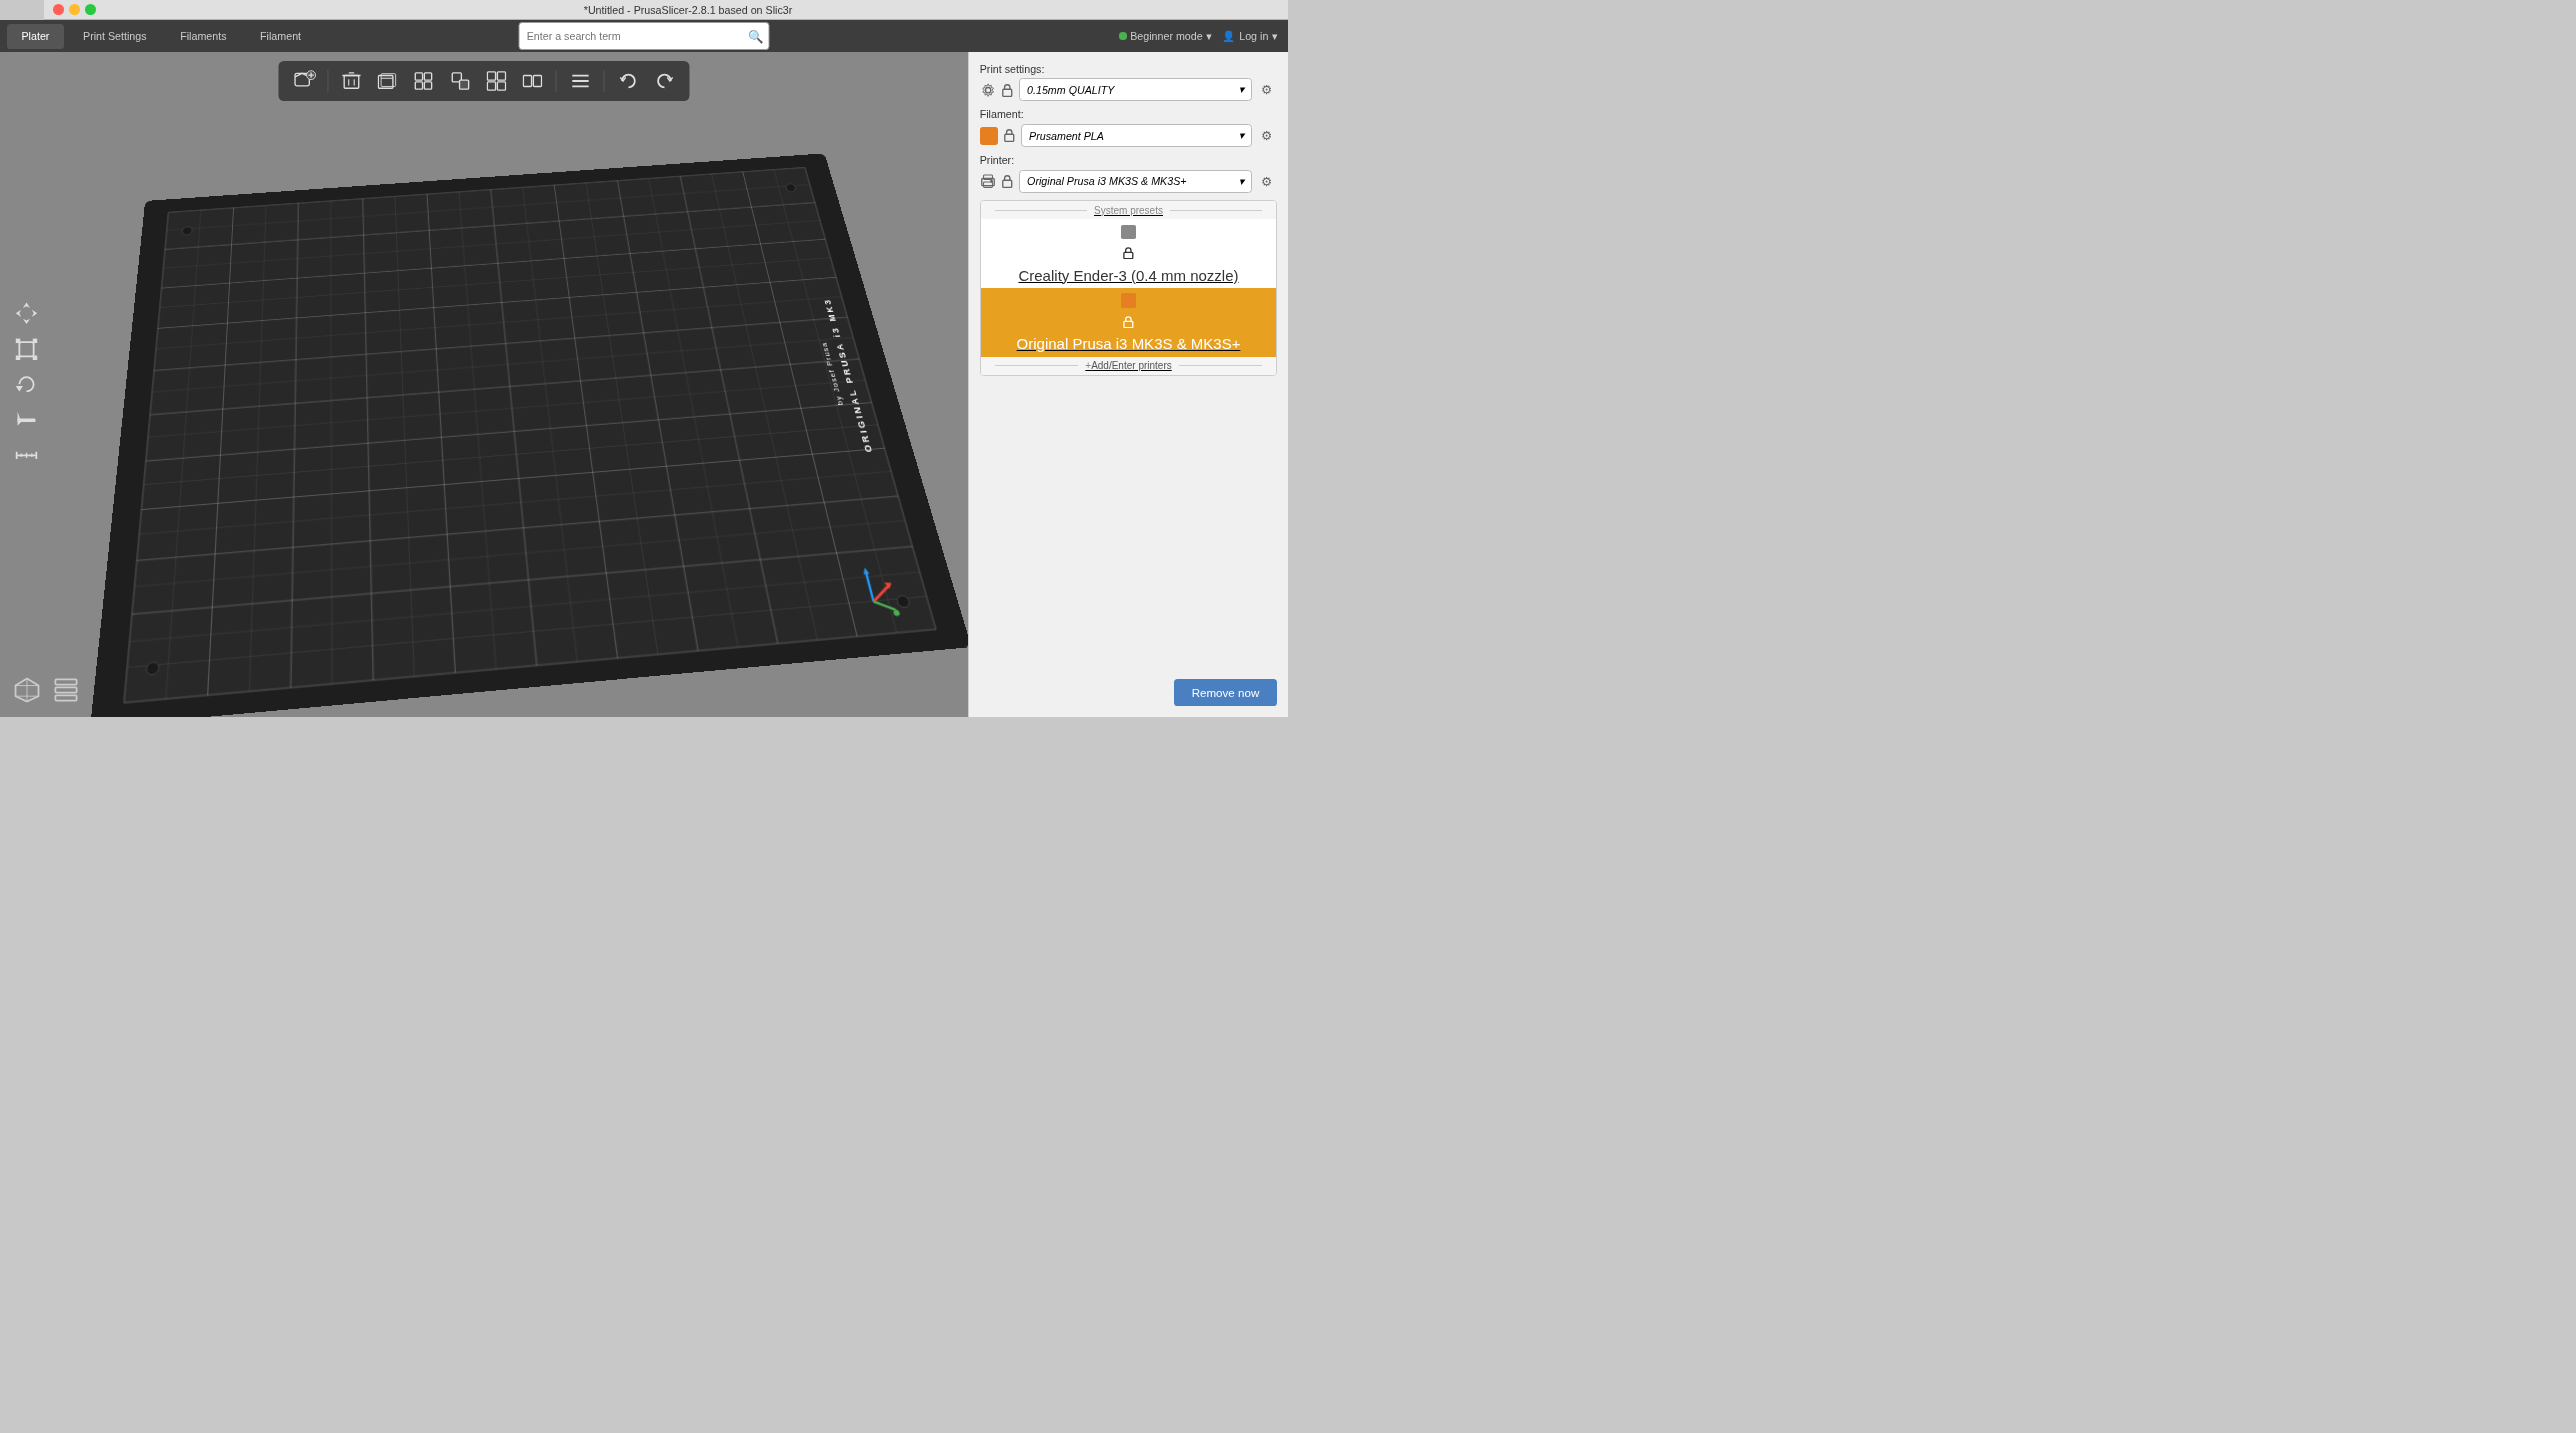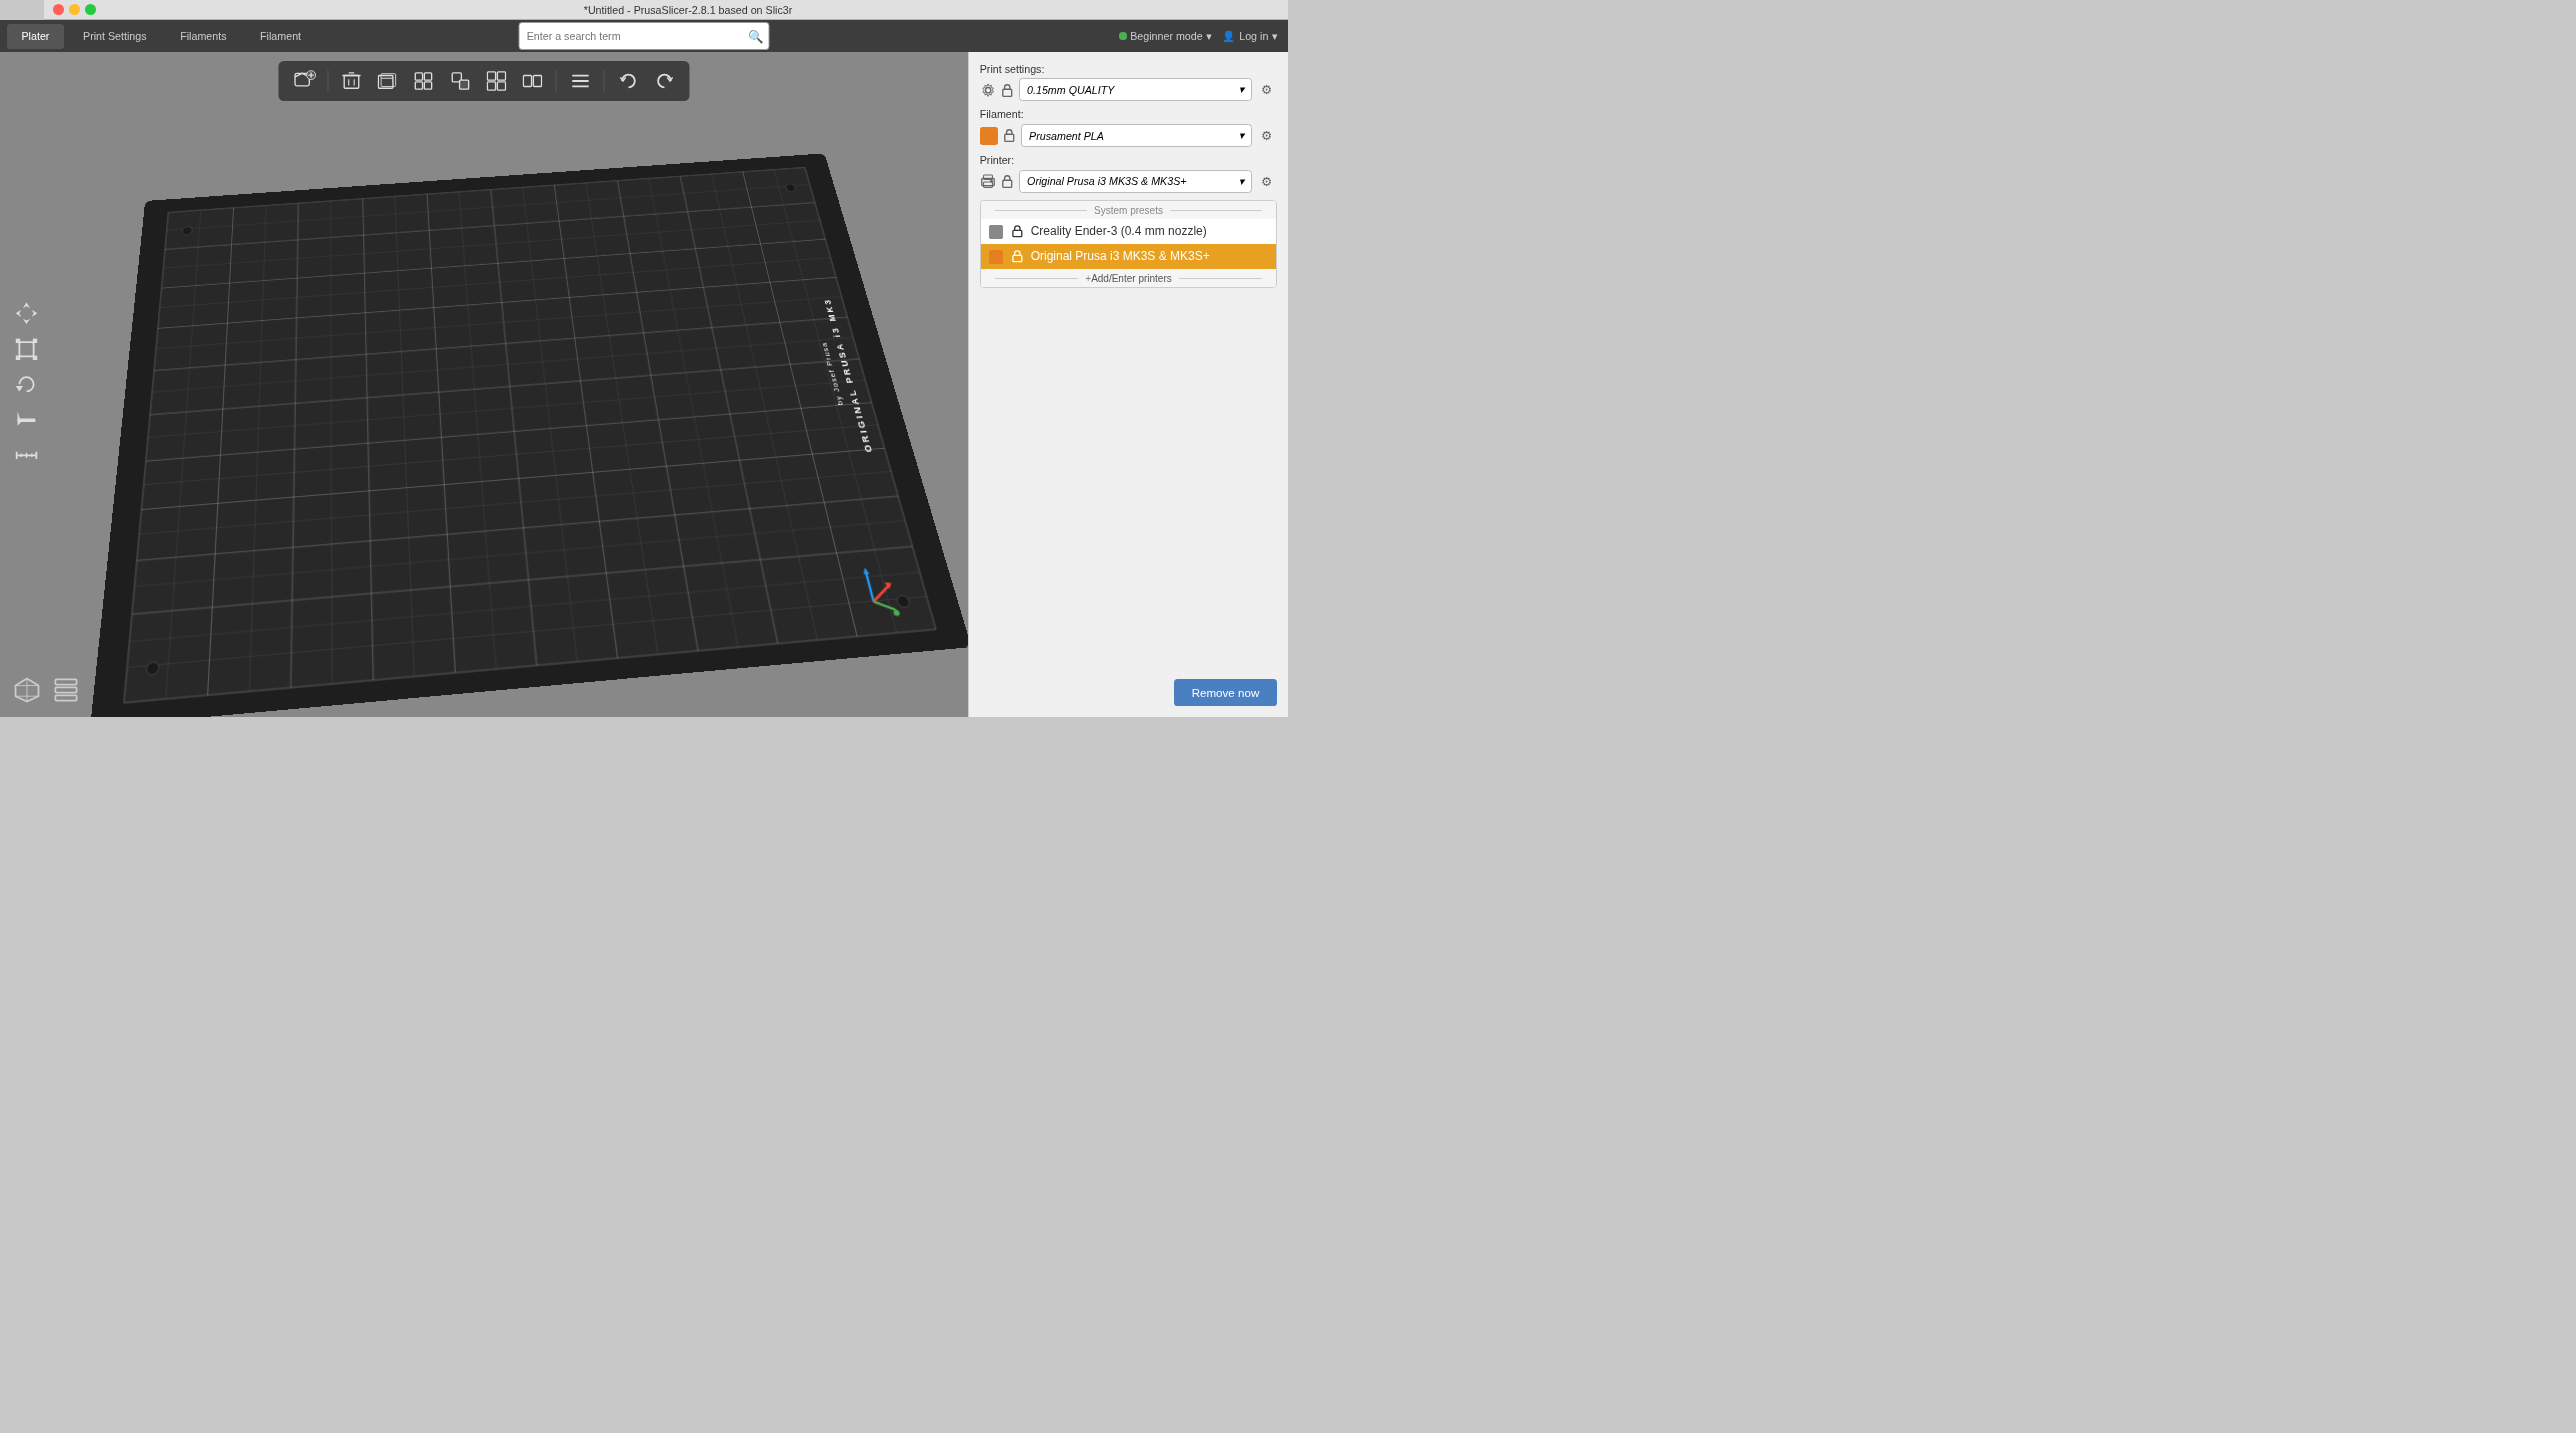--- a/index.html
+++ b/index.html
@@ -308,20 +308,21 @@
       flex-shrink: 0;
     }
 
     
     .dropdown-panel {
       background: #fff;
       border: 0.9px solid #ccc;
       border-radius: 3.6px;
       margin-top: 1.8px;
       overflow: hidden;
+      text-decoration: underline;
     }
 
     .dropdown-divider {
       display: flex;
       align-items: center;
       padding: 3.6px 7.2px;
       color: #888;
       font-size: 10px;
       background: #f5f5f5;
     }
@@ -329,25 +330,27 @@
     .dropdown-divider::after {
       content: '';
       flex: 1;
       height: 0.9px;
       background: #ccc;
       margin: 0 7.2px;
     }
 
     .dropdown-item {
       display: flex;
+      align-items: center;
       padding: 4.5px 7.2px;
       gap: 5.4px;
       cursor: pointer;
-      font-size: 12px;
+      font-size: 15px;
       color: #333;
+      flex-direction: column;
     }
     .dropdown-item.selected { background: #e8a020; color: #fff; }
     .dropdown-item .item-icon {
       width: 16px;
       height: 16px;
       display: flex;
       align-items: center;
       justify-content: center;
       flex-shrink: 0;
     }

